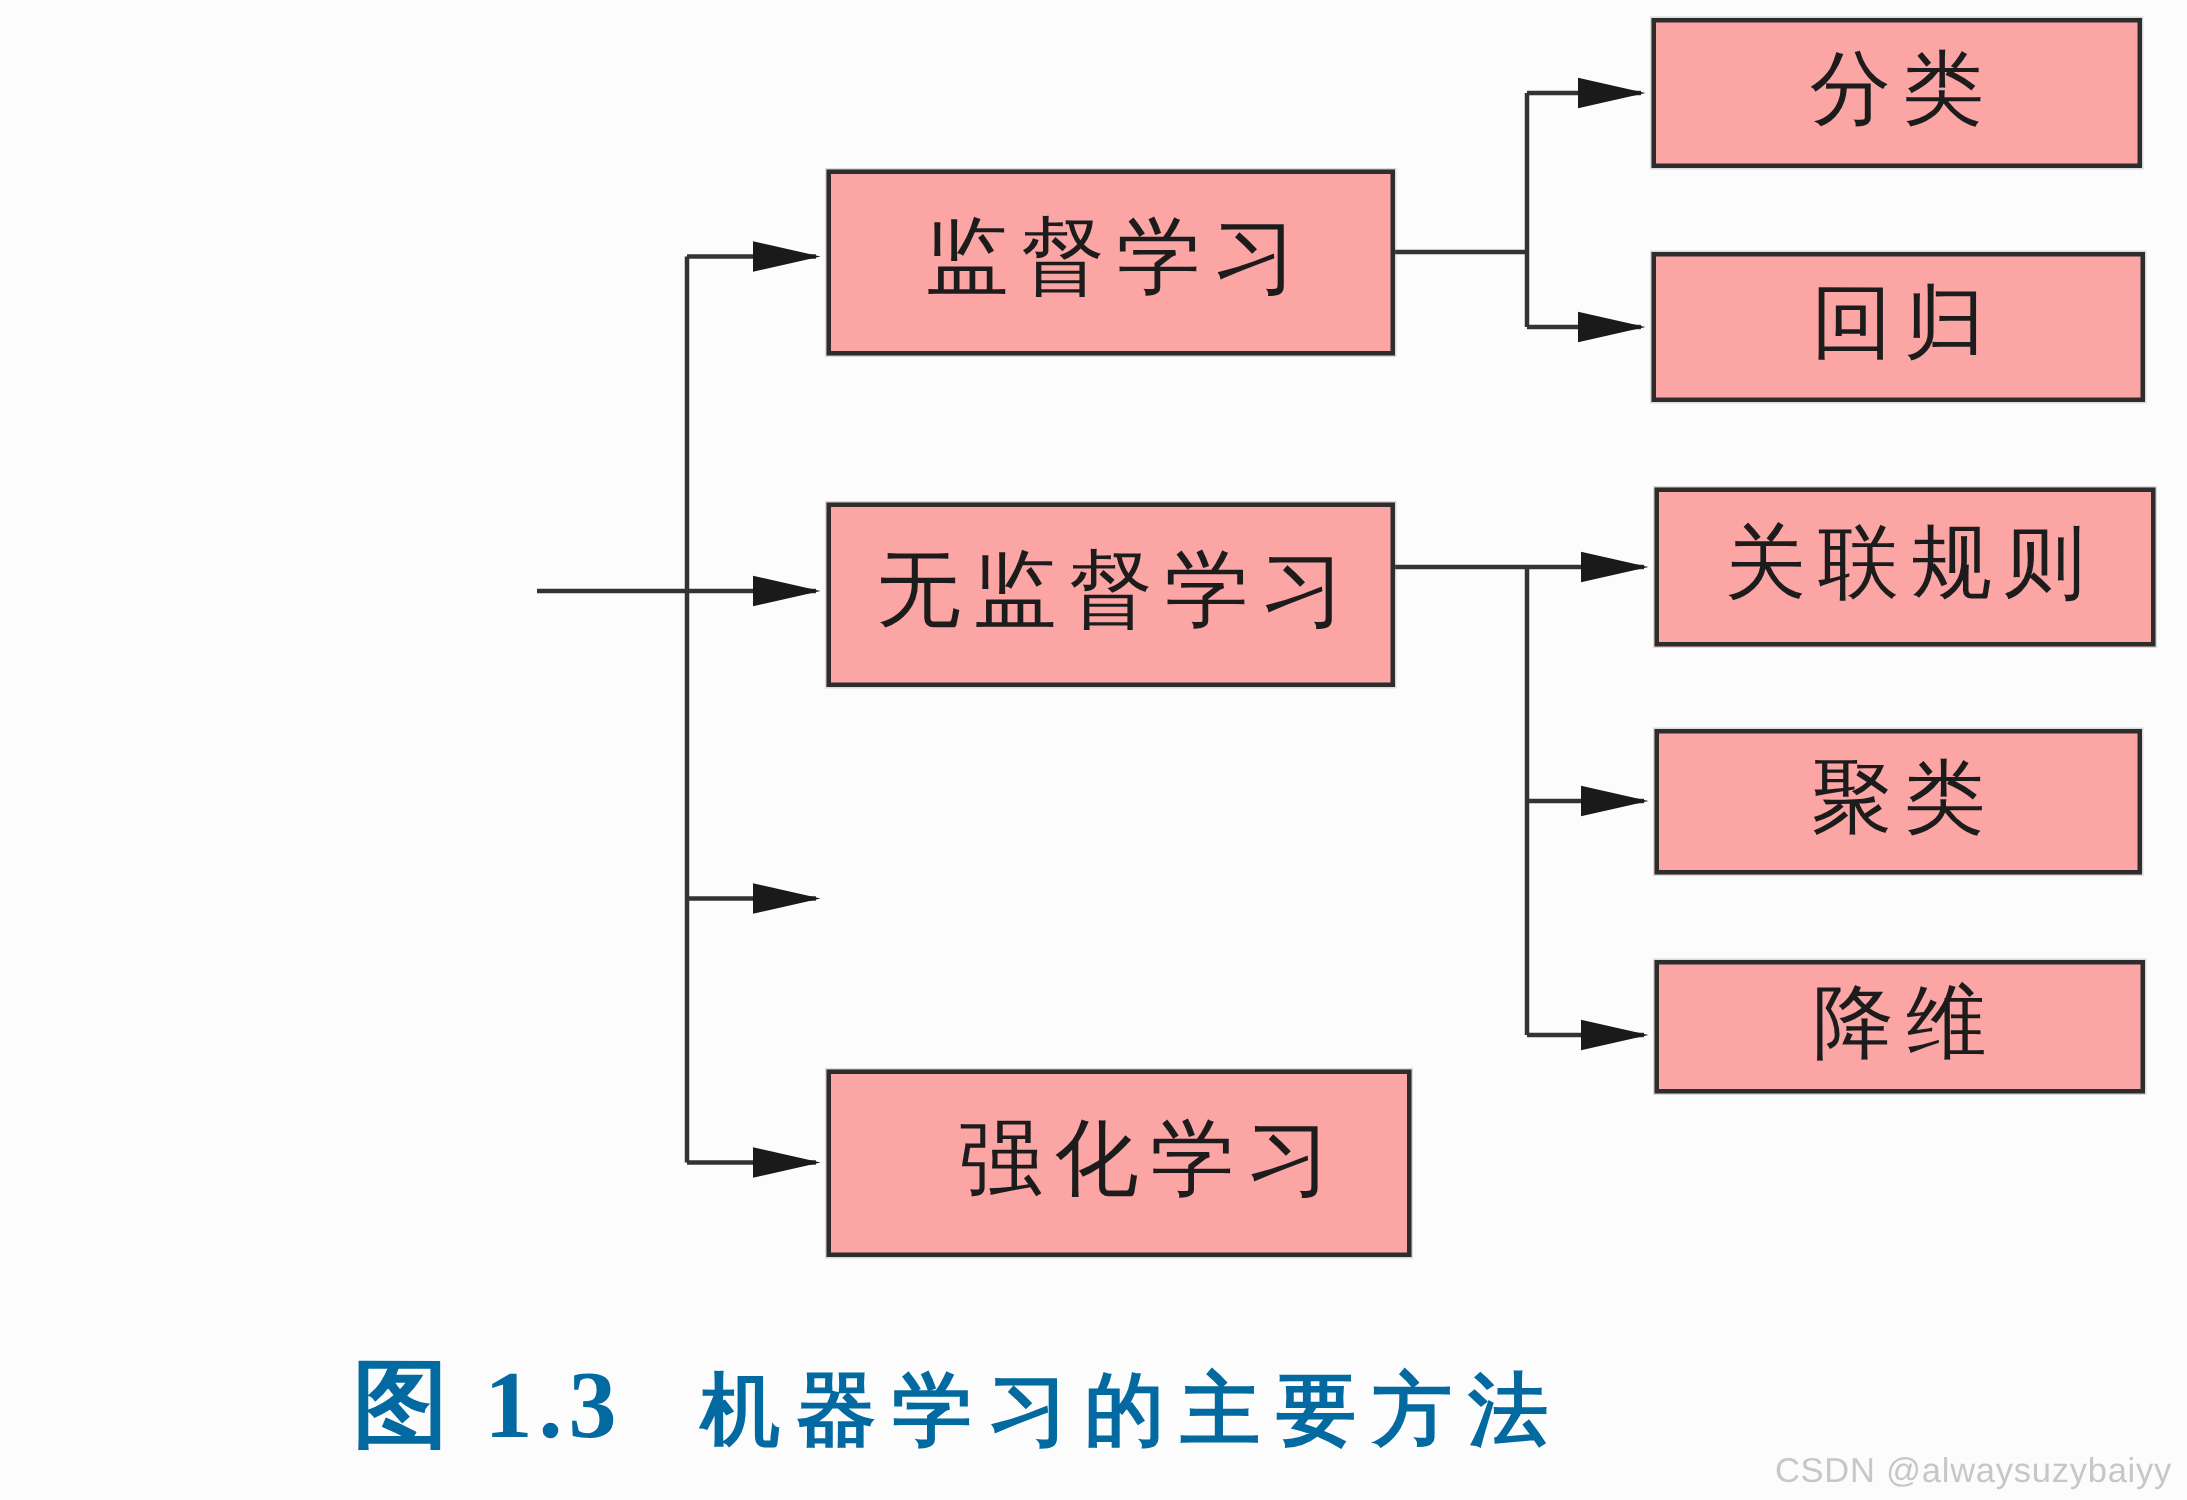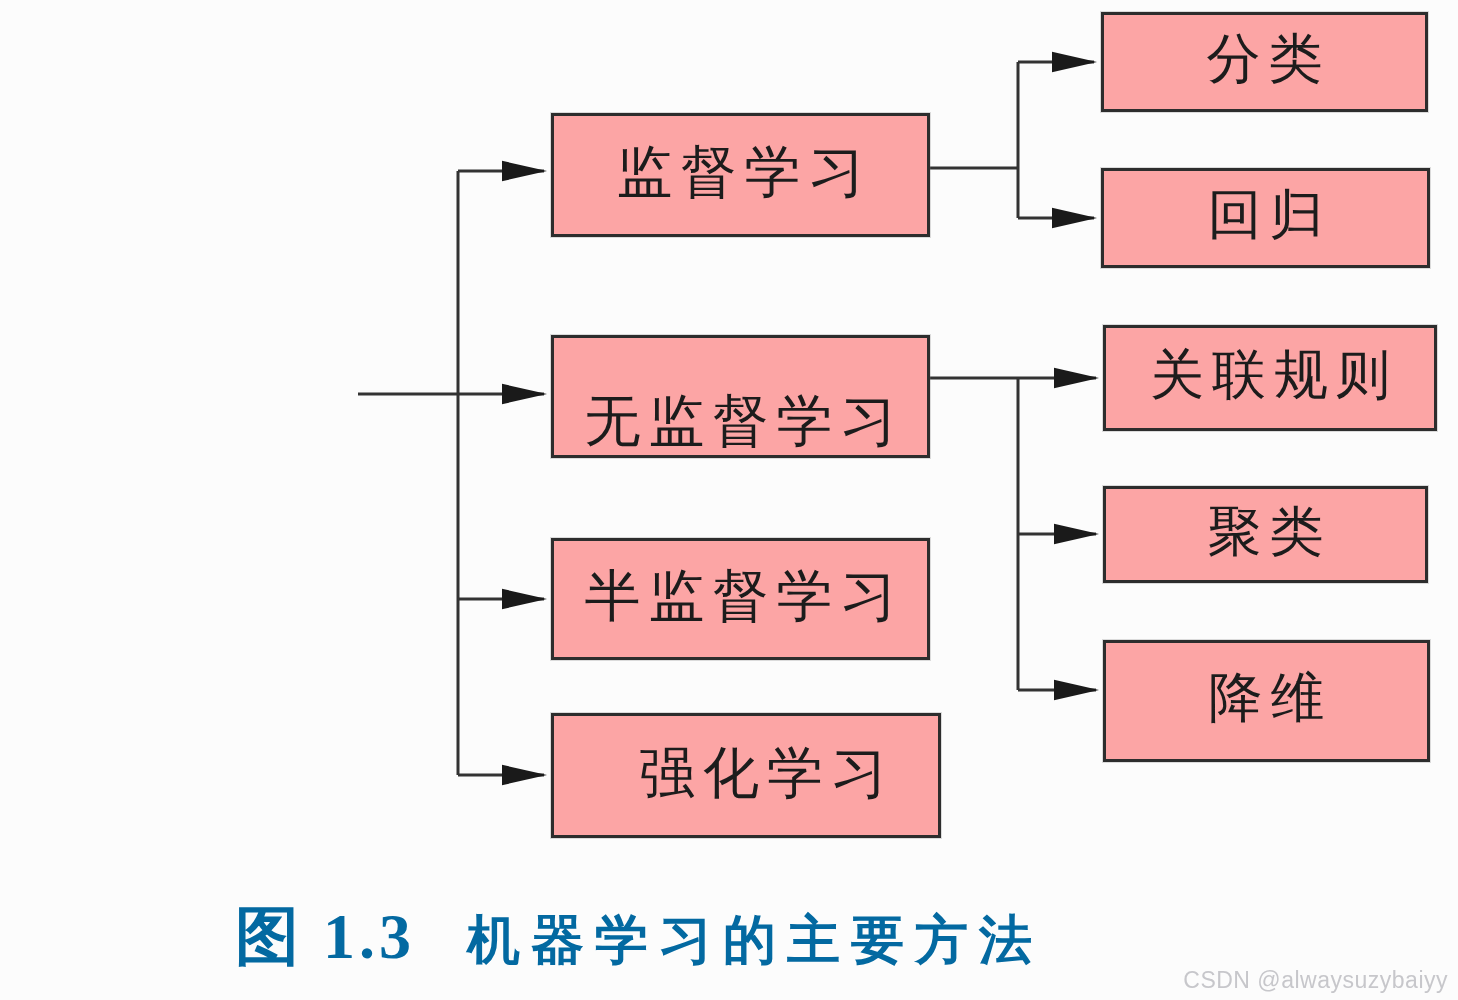--- a/index.html
+++ b/index.html
@@ -105,44 +105,41 @@
       <path d="M1018 378 L1018 690"></path>
       <path d="M1018 534 L1096 534" marker-end="url(#arrow)"></path>
       <path d="M1018 690 L1096 690" marker-end="url(#arrow)"></path>
     </g>
   </svg>
 
 
   <div class="node" style="left:551px; top:113px; width:379px; height:124px;">
     <span class="label">监督学习</span>
   </div>
-  <div class="node" style="left:551px; top:335px; width:379px; height:123px;align-items:flex-end;">
+  <div class="node" style="left:551px; top:335px; width:379px; height:123px;">
     <span class="label">无监督学习</span>
-  </div>
-  <div class="node" style="left:551px; top:538px; width:379px; height:122px;">
-    <span class="label">半监督学习</span>
   </div>
   <div class="node" style="left:551px; top:713px; width:390px; height:125px;padding-left:34px;">
     <span class="label">强化学习</span>
   </div>
 
   <div class="node small" style="left:1101px; top:12px; width:327px; height:100px;">
     <span class="label">分类</span>
   </div>
   <div class="node small" style="left:1101px; top:168px; width:329px; height:100px;">
     <span class="label">回归</span>
   </div>
 
   <div class="node small" style="left:1103px; top:325px; width:334px; height:106px;">
     <span class="label">关联规则</span>
   </div>
   <div class="node small" style="left:1103px; top:486px; width:325px; height:97px;text-align:center;">
     <span class="label">聚类</span>
   </div>
-  <div class="node small" style="left:1103px; top:640px; width:327px; height:122px;">
+  <div class="node small" style="left:1103px; top:640px; width:327px; height:89px;">
     <span class="label">降维</span>
   </div>
 
   <div class="caption">
     <span class="fig-no">图 1.3</span>
     <span class="fig-title">机器学习的主要方法</span>
   </div>
 
   <div class="watermark">CSDN @alwaysuzybaiyy</div>
 

